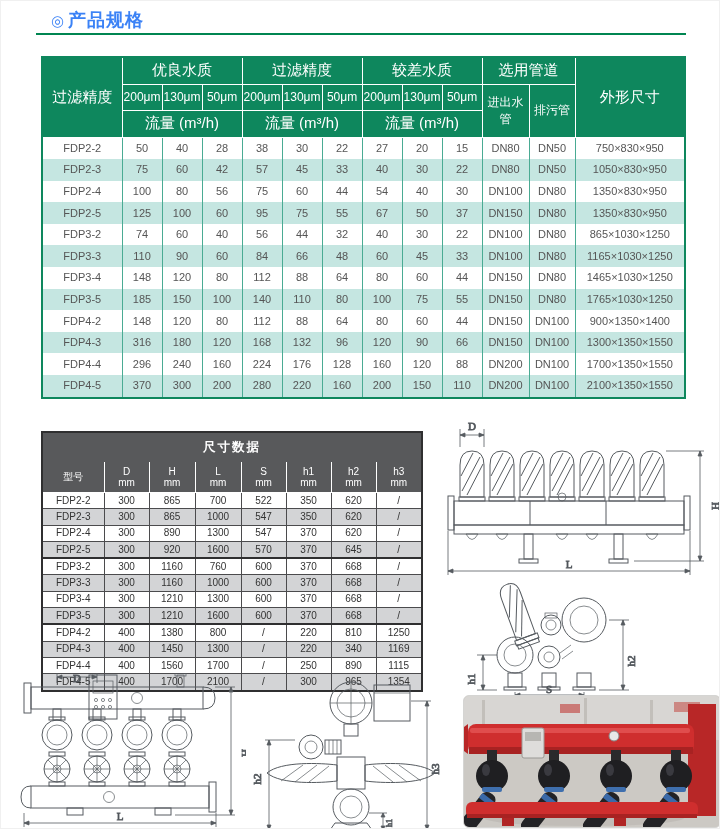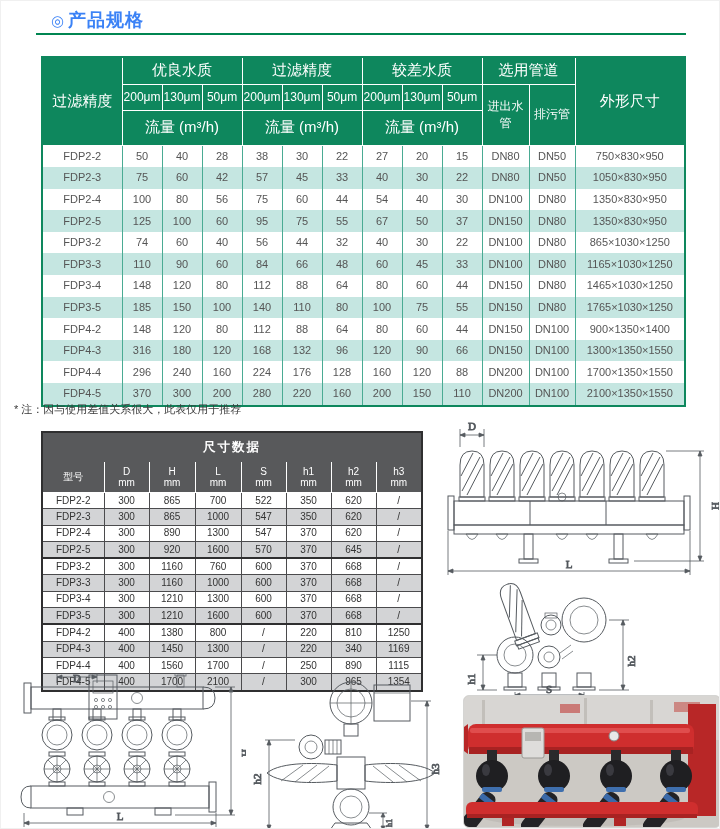--- a/index.html
+++ b/index.html
@@ -14,21 +14,21 @@
   .rule{position:absolute;left:35px;top:32px;width:650px;height:2px;background:#008551;}
   
   table{border-collapse:collapse;table-layout:fixed;box-sizing:border-box;}
   .spec-table{position:absolute;left:40px;top:55px;width:643px;font-size:11px;border:2px solid #0e875d;}
   .spec-table thead th{
     background:#0e875d;color:#ffffff;font-weight:normal;border:1px solid #ffffff;
     padding:0;text-align:center;vertical-align:middle;font-size:15px;
   }
   .spec-table thead tr:nth-child(1){height:27px;}
   .spec-table thead tr:nth-child(2){height:26px;}
-  .spec-table thead tr:nth-child(3){height:35px;}
+  .spec-table thead tr:nth-child(3){height:27px;}
   .spec-table thead tr.micron th{font-size:12px;}
   .spec-table tbody td{
     border-left:1px solid #4aab93;border-right:1px solid #4aab93;
     height:21.6px;padding:0;text-align:center;vertical-align:middle;
     color:#555;font-size:11px;line-height:1;
   }
   .spec-table tbody tr.alt{background:#c5e6e1;}
   
   .note{position:absolute;left:13px;top:401px;font-size:11px;color:#3a3a3a;margin:0;}
   
@@ -286,21 +286,20 @@
           <td>200</td>
           <td>150</td>
           <td>110</td>
           <td>DN200</td>
           <td>DN100</td>
           <td>2100×1350×1550</td>
         </tr>
       </tbody>
   </table>
 
-  <p class="note">* 注：因与使用差值关系很大，此表仅用于推荐</p>
 
   <table class="dim-table">
     <colgroup>
       <col style="width:62px">
       <col style="width:45px">
         <col style="width:46px">
         <col style="width:46px">
         <col style="width:45px">
       <col style="width:45px">
         <col style="width:45px">

